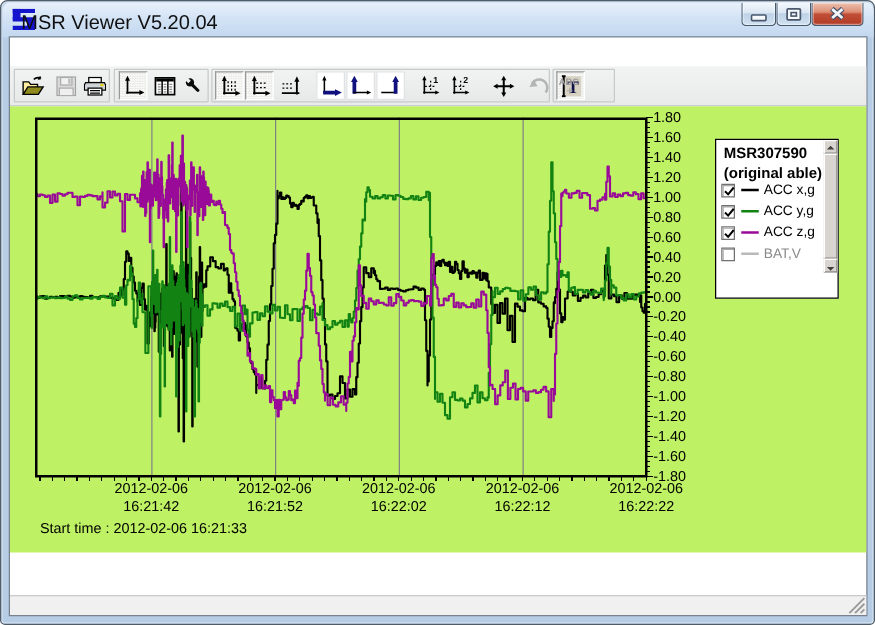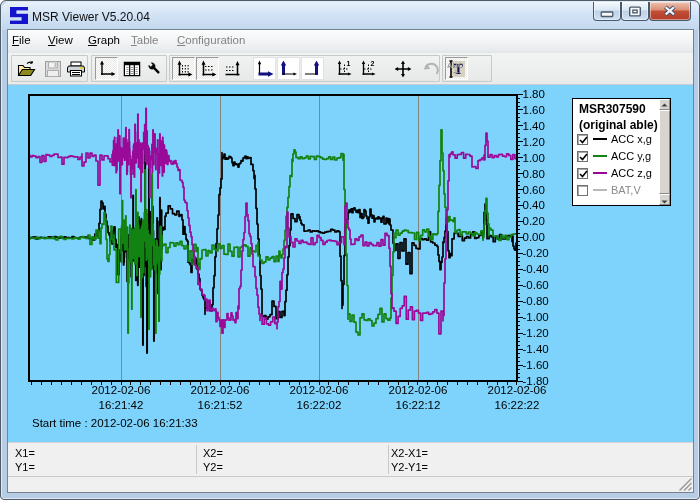--- a/index.html
+++ b/index.html
@@ -1,40 +1,40 @@
 <!DOCTYPE html>
 <html><head><meta charset="utf-8"><style>
 *{margin:0;padding:0;box-sizing:border-box}
 html,body{width:700px;height:500px;overflow:hidden;font-family:"Liberation Sans",sans-serif;background:#fff}
 #win{position:absolute;left:0;top:0;width:700px;height:500px;background:#b7cde6;border:1px solid #505c68;border-radius:6px 6px 4px 4px;box-shadow:inset 0 0 0 1px rgba(255,255,255,.55)}
 
 #title{position:absolute;left:1px;top:1px;width:697px;height:28px;border-radius:6px 6px 0 0;background:linear-gradient(#e8f1fb,#d3e3f5 45%,#c2d7ee)}
 #ticon{position:absolute;left:8px;top:5px}
-#ttext{position:absolute;left:30px;top:8px;font-size:12px;color:#101010}
+#ttext{position:absolute;left:15px;top:8px;font-size:16px;color:#101010}
 .cbtn{position:absolute;top:0;height:19px;border:1px solid #46586c;border-top:none;border-radius:0 0 4px 4px;box-shadow:inset 0 0 0 1px rgba(255,255,255,.45)}
 #bmin{left:591px;width:28px;background:linear-gradient(#f4f8fc,#dbe7f3 45%,#bed2e7 50%,#cfe0f0)}
 #bmax{left:619px;width:28px;background:linear-gradient(#f4f8fc,#dbe7f3 45%,#bed2e7 50%,#cfe0f0)}
 #bclose{left:647px;width:42px;background:linear-gradient(#ecc3b2,#dd9076 42%,#c14e36 52%,#b13c27)}
 .glyph{position:absolute;left:0;top:0;width:100%;height:100%}
 
 #client{position:absolute;left:7px;top:29px;width:685px;height:462px;background:#fff;box-shadow:0 0 0 1px #76828e}
 #menubar{position:absolute;left:0;top:0;width:685px;height:23px;background:linear-gradient(#fcfdfd,#ebeef0 80%,#e2e6e9);font-size:11.5px;color:#000}
 .mi{position:absolute;top:4px}
 .mgray{color:#838383}
 #toolbar{position:absolute;left:0;top:23px;width:685px;height:32px;background:linear-gradient(#f2f3f3,#e9ebeb);border-bottom:1px solid #c9cdd1}
 .tgrp{position:absolute;top:2px;height:27px;border:1px solid #c6cac9;border-radius:1px;background:linear-gradient(#f1f2f2,#e7e9e9)}
 .tbtn{position:absolute;top:4px;width:23px;height:23px}
 .pressed{border:1px solid #999;border-right-color:#fff;border-bottom-color:#fff;background:repeating-conic-gradient(#ffffff 0% 25%, #e8e8e4 0% 50%) 0 0/2px 2px}
 .whitebg{background:#fff;border:1px solid #e0e2e5}
 .tbtn svg{position:absolute;left:50%;top:50%;transform:translate(-50%,-50%)}
 
-#chartpanel{position:absolute;left:0;top:55px;width:685px;height:357px;background:#7dd3fc}
+#chartpanel{position:absolute;left:0;top:55px;width:685px;height:357px;background:#bef264}
 #chartsvg{position:absolute;left:-8px;top:-85px;width:700px;height:500px}
 
-#legend{position:absolute;left:564px;top:13px;width:99px;height:108px;background:#fff;border:1px solid #000;font-size:11px}
+#legend{position:absolute;left:564px;top:26px;width:99px;height:128px;background:#fff;border:1px solid #000;font-size:11px}
 #legend .ttl{font-weight:bold;font-size:12px;letter-spacing:0}
 
 #statusfields{position:absolute;left:0;top:412px;width:685px;height:34px;background:#f0f0f0;border-top:1px solid #d5d5d5;font-size:11px;color:#000}
 #statusbar{position:absolute;left:0;top:446px;width:685px;height:16px;background:#f0f0f0;border-top:1px solid #c8c8c8}
 .sep{position:absolute;top:2px;height:29px;width:1px;background:#c8c8c8}
 .sb{position:absolute;left:0;width:11px;height:11px;background:#d8d4cf;border:1px solid;border-color:#fff #8a8a8a #8a8a8a #fff}
 </style></head><body>
 <div id="win">
  <div id="title">
   <svg id="ticon" width="18" height="17" viewBox="0 0 18 17">
@@ -57,27 +57,20 @@
         </svg>
       </div>
   <div id="bclose" class="cbtn">
         <svg class="glyph" viewBox="0 0 43 19">
           <path d="M16.6 5.2 L26 13.4 M26 5.2 L16.6 13.4" stroke="#44506a" stroke-width="4.4" fill="none"></path>
           <path d="M16.9 5.5 L25.7 13.1 M25.7 5.5 L16.9 13.1" stroke="#f3f5f8" stroke-width="2.4" fill="none"></path>
         </svg>
       </div>
  </div>
  <div id="client">
-  <div id="menubar">
-    <div class="mi" style="left:4px"><u>F</u>ile</div>
-    <div class="mi" style="left:40px"><u>V</u>iew</div>
-    <div class="mi" style="left:80px"><u>G</u>raph</div>
-    <div class="mi mgray" style="left:123px"><u>T</u>able</div>
-    <div class="mi mgray" style="left:169px"><u>C</u>onfiguration</div>
-  </div>
   <div id="toolbar">
 <div class="tgrp" style="left:3px;width:77px"></div>
 <div class="tgrp" style="left:83px;width:76px"></div>
 <div class="tgrp" style="left:161px;width:271px"></div>
 <div class="tgrp" style="left:434px;width:50px"></div>
 <div class="tbtn " style="left:7px">
           <svg width="19" height="17" viewBox="0 0 19 17">
             <path d="M1 15 L1 5 L5.5 5 L7 7 L12.5 7 L12.5 9" fill="#ffef9e" stroke="#000" stroke-width="1.1"></path>
             <path d="M1 15 L4.8 9 L17 9 L13.2 15 Z" fill="#8f8a1d" stroke="#000" stroke-width="1.1"></path>
             <path d="M9.5 3 Q12.5 0.5 15 2.5 M15 2.5 L12.8 2.8 M15 2.5 L14.4 0.6" fill="none" stroke="#000" stroke-width="1.2"></path>
@@ -493,30 +486,20 @@
             </div>
 <div style="position:absolute;left:0;top:11px;width:11px;height:84px;background:#d8d4cf;border:1px solid;border-color:#fff #8a8a8a #8a8a8a #fff"></div>
 <div class="sb" style="bottom:0">
               <svg width="9" height="9" viewBox="0 0 9 9" style="position:absolute;left:0px;top:2px">
                 <path d="M4.5 6.5 L1.5 3.5 L7.5 3.5 Z" fill="#404040"></path>
               </svg>
             </div>
 </div>
 </div>
   </div>
-  <div id="statusfields">
-    <div style="position:absolute;left:7px;top:4px">X1=</div>
-    <div style="position:absolute;left:7px;top:18px">Y1=</div>
-    <div style="position:absolute;left:195px;top:4px">X2=</div>
-    <div style="position:absolute;left:195px;top:18px">Y2=</div>
-    <div style="position:absolute;left:383px;top:4px">X2-X1=</div>
-    <div style="position:absolute;left:383px;top:18px">Y2-Y1=</div>
-    <div class="sep" style="left:188px"></div>
-    <div class="sep" style="left:380px"></div>
-  </div>
   <div id="statusbar">
     <svg style="position:absolute;right:1px;bottom:1px" width="14" height="14" viewBox="0 0 14 14">
           <g stroke="#989898" stroke-width="1.5">
             <line x1="13.5" y1="1.5" x2="1.5" y2="13.5"></line>
             <line x1="13.5" y1="6" x2="6" y2="13.5"></line>
             <line x1="13.5" y1="10.5" x2="10.5" y2="13.5"></line>
           </g>
         </svg>
   </div>
  </div>

